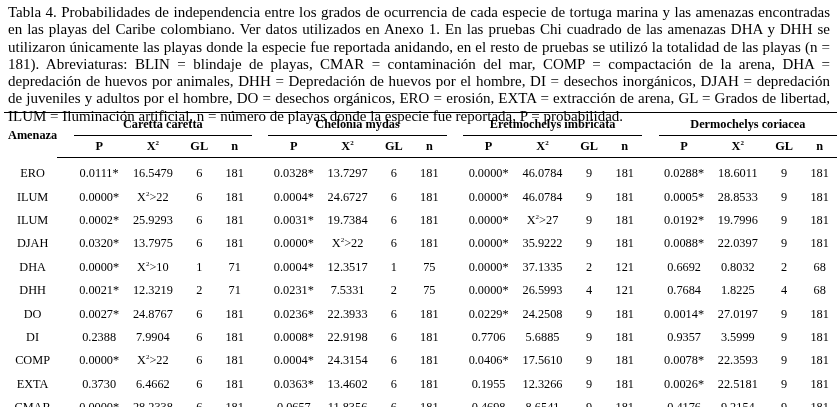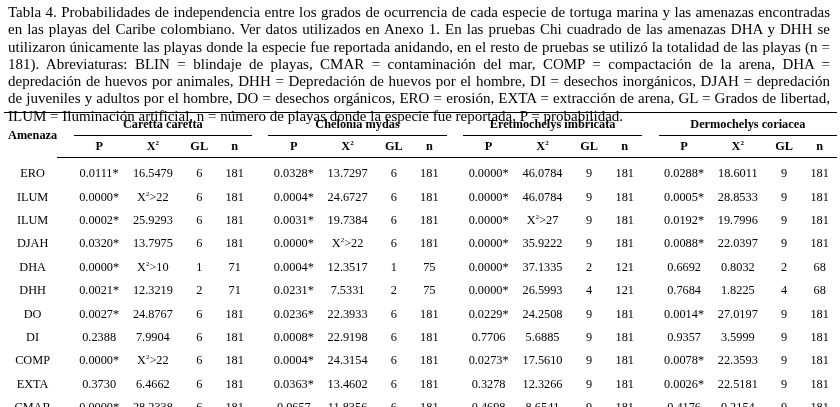--- a/index.html
+++ b/index.html
@@ -261,21 +261,21 @@
         <td>0.0000*</td>
         <td>X<sup>2</sup>&gt;22</td>
         <td>6</td>
         <td>181</td>
         <td></td>
         <td>0.0004*</td>
         <td>24.3154</td>
         <td>6</td>
         <td>181</td>
         <td></td>
-        <td>0.0273*</td>
+        <td>0.0406*</td>
         <td>17.5610</td>
         <td>9</td>
         <td>181</td>
         <td></td>
         <td>0.0078*</td>
         <td>22.3593</td>
         <td>9</td>
         <td>181</td>
       </tr>
       <tr>
@@ -284,21 +284,21 @@
         <td>0.3730</td>
         <td>6.4662</td>
         <td>6</td>
         <td>181</td>
         <td></td>
         <td>0.0363*</td>
         <td>13.4602</td>
         <td>6</td>
         <td>181</td>
         <td></td>
-        <td>0.3278</td>
+        <td>0.1955</td>
         <td>12.3266</td>
         <td>9</td>
         <td>181</td>
         <td></td>
         <td>0.0026*</td>
         <td>22.5181</td>
         <td>9</td>
         <td>181</td>
       </tr>
       <tr class="bottom-rule">

